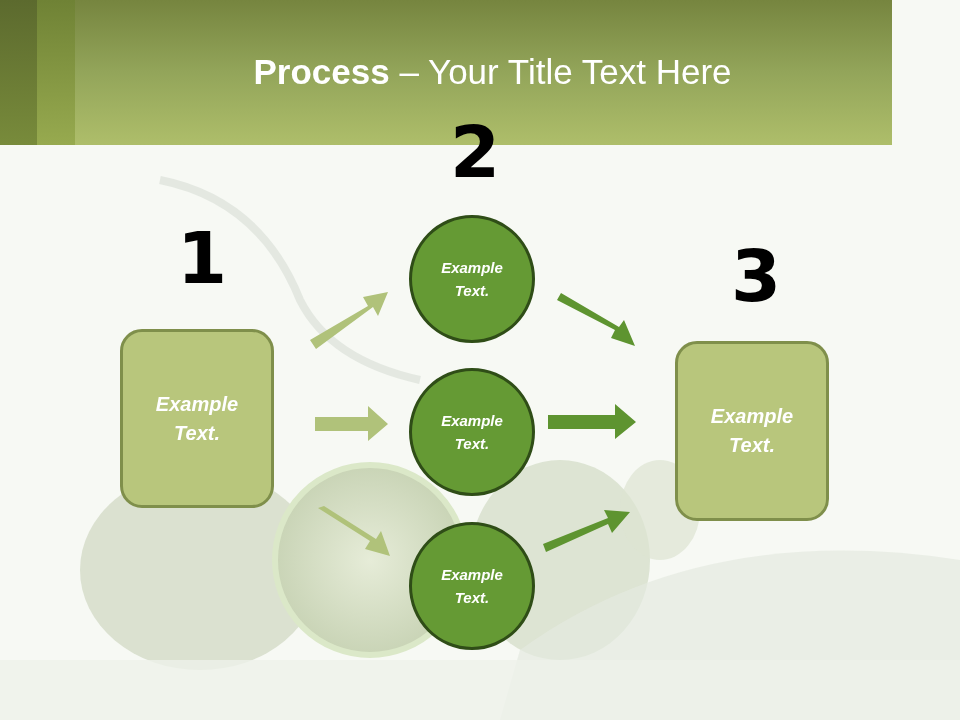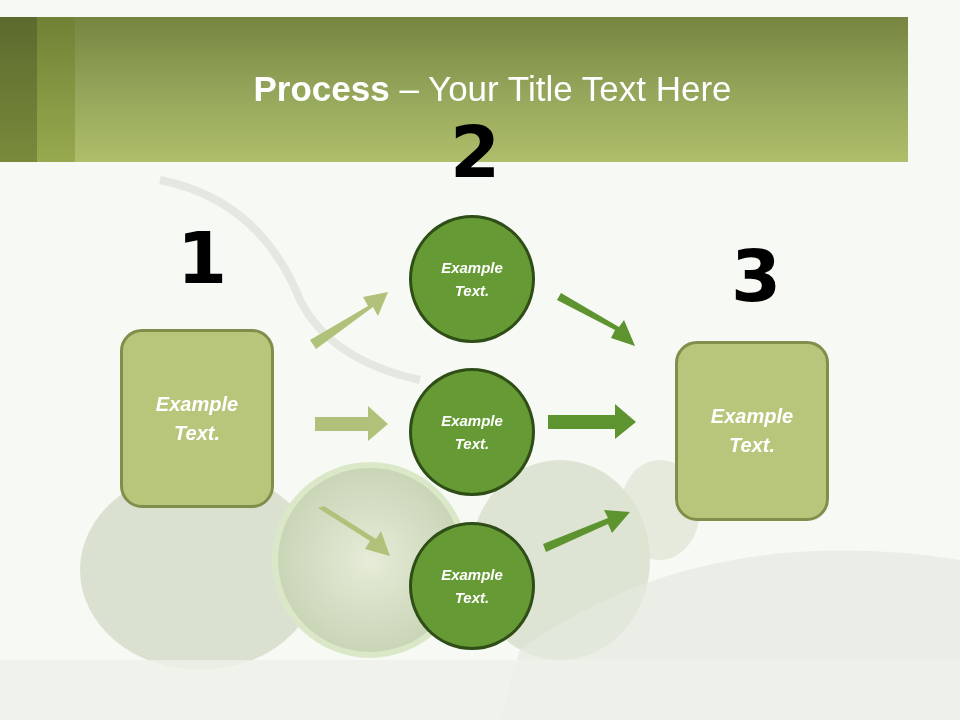--- a/index.html
+++ b/index.html
@@ -1,17 +1,17 @@
 <!DOCTYPE html>
 <html><head>
 <meta charset="utf-8">
 <style>
   html,body{margin:0;padding:0;}
   body{width:960px;height:720px;position:relative;overflow:hidden;background:#f7f9f4;font-family:"Liberation Sans",sans-serif;}
-  .header{position:absolute;left:0;top:17px;width:892px;height:145px;background:linear-gradient(#76853f 0%,#93a55a 50%,#aebe6a 100%);padding-left:16px;}
+  .header{position:absolute;left:0;top:0;width:892px;height:145px;background:linear-gradient(#76853f 0%,#93a55a 50%,#aebe6a 100%);}
   .band1{position:absolute;left:0;top:0;width:37px;height:145px;background:linear-gradient(#5c6a2e,#788b3b);}
   .band2{position:absolute;left:37px;top:0;width:38px;height:145px;background:linear-gradient(#6f8235,#97aa4f);}
   .title{position:absolute;left:0;top:52px;width:985px;text-align:center;color:#fff;font-size:35px;white-space:nowrap;}
   .title b{font-weight:bold;}
   .bg{position:absolute;left:0;top:145px;width:960px;height:575px;}
   .num{position:absolute;font-weight:bold;font-size:72px;color:#000;font-family:"DejaVu Sans",sans-serif;line-height:1;}
   .box{position:absolute;width:154px;background:#b8c67c;border:3px solid #7f8f4b;border-radius:22px;display:flex;align-items:center;justify-content:center;text-align:center;color:#fff;font-style:italic;font-weight:bold;font-size:20px;line-height:29px;box-sizing:border-box;}
   .circle{position:absolute;width:126px;height:128px;border-radius:50%;background:#659a34;border:3px solid #2f4d17;box-sizing:border-box;display:flex;align-items:center;justify-content:center;text-align:center;color:#fff;font-style:italic;font-weight:bold;font-size:15px;line-height:23px;}
   svg.arrows{position:absolute;left:0;top:0;}
 </style>

